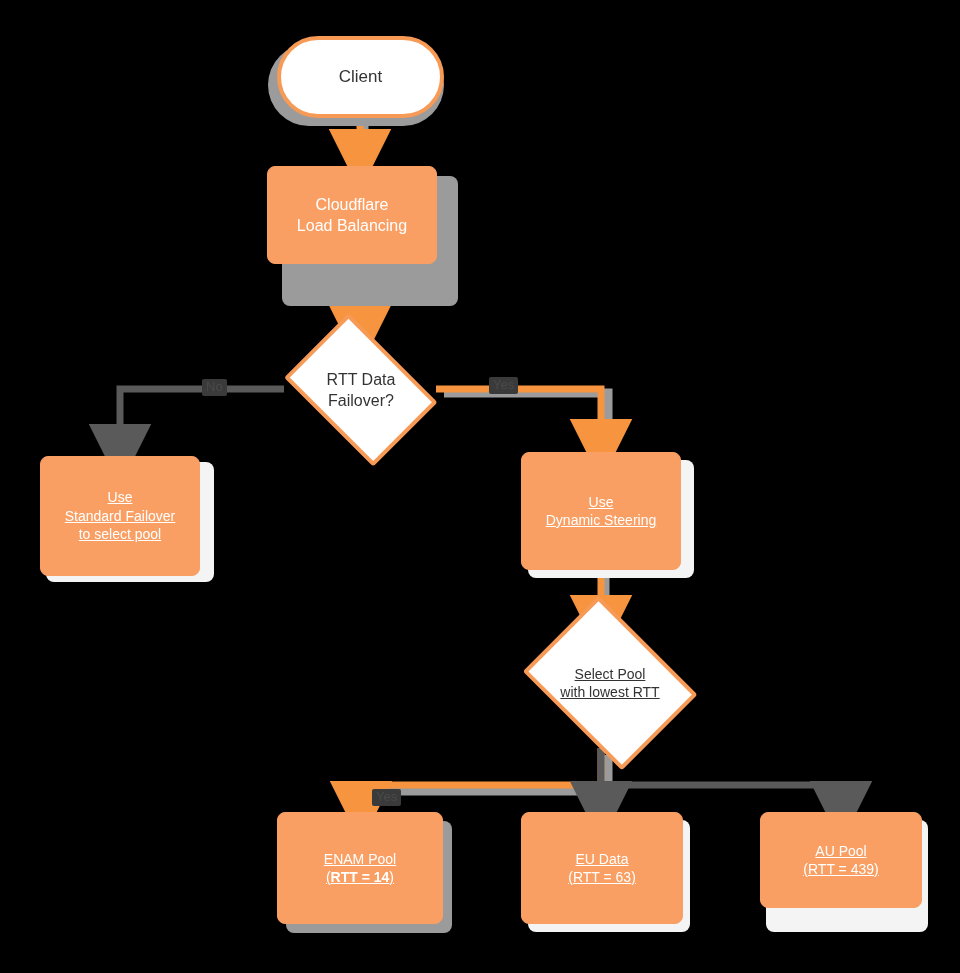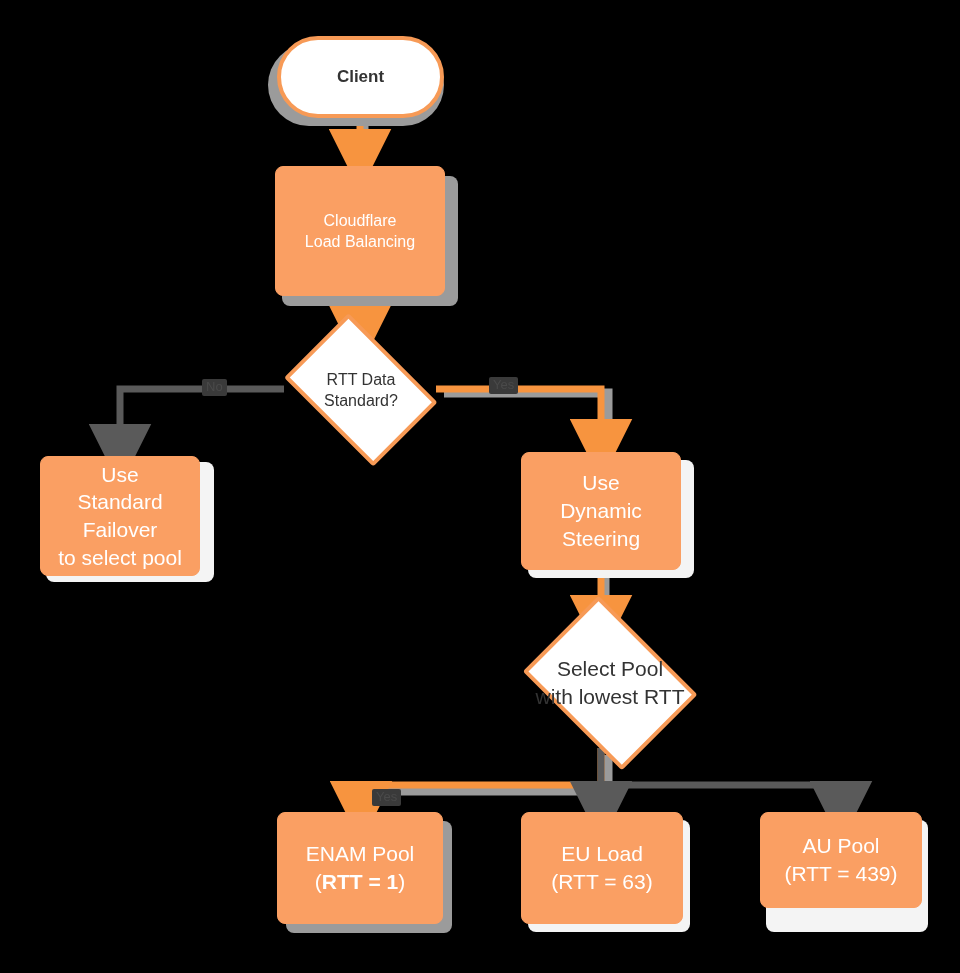--- a/index.html
+++ b/index.html
@@ -70,23 +70,23 @@
     position: relative;
     z-index: 3;
     color: #333333;
   }
   .node-label {
     position: relative;
     z-index: 2;
     padding: 0 6px;
     white-space: pre-line;
   }
-  .t18 { font-size: 17px; font-weight: bold; }
+  .t18 { font-size: 17px; }
   .t16 { font-size: 16px; }
-  .t15 { font-size: 21px; }
+  .t15 { font-size: 14px; text-decoration: underline; }
   .bold { font-weight: bold; }
 
   
   .edge-label {
     position: absolute;
     font-size: 13px;
     color: #4a4a4a;
     background: #3a3a3a;
     padding: 1px 4px;
     border-radius: 2px;
@@ -153,29 +153,29 @@
   <div class="edge-label" style="left:489px; top:377px;">Yes</div>
 
   <div class="edge-label" style="left:372px; top:789px;">Yes</div>
 
   <div class="shadow stadium" style="left:268px; top:44px; width:176px; height:82px;"></div>
   <div class="node skin-stadium-outline" style="left:277px; top:36px; width:167px; height:82px;">
     <span class="node-label t18">Client</span>
   </div>
 
   <div class="shadow rr" style="left:282px; top:176px; width:176px; height:130px;"></div>
-  <div class="node skin-box-fill" style="left:275px; top:166px; width:170px; height:130px;justify-content:center;">
+  <div class="node skin-box-fill" style="left:267px; top:166px; width:170px; height:98px;justify-content:center;">
     <span class="node-label t16">Cloudflare
 Load Balancing</span>
   </div>
 
   <div class="node skin-diamond-wrap" style="left:281px; top:334px; width:160px; height:112px;">
     <div class="diamond-shape"></div>
     <span class="node-label diamond-label t16">RTT Data
-Standard?</span>
+Failover?</span>
   </div>
 
   <div class="shadow light rr" style="left:46px; top:462px; width:168px; height:120px;"></div>
   <div class="node skin-box-fill" style="left:40px; top:456px; width:160px; height:120px;">
     <span class="node-label t15">Use
 Standard Failover
 to select pool</span>
   </div>
 
   <div class="shadow light rr" style="left:528px; top:460px; width:166px; height:118px;"></div>
@@ -185,26 +185,26 @@
   </div>
 
   <div class="node skin-diamond-wrap" style="left:521px; top:616px; width:178px; height:134px;">
     <div class="diamond-shape"></div>
     <span class="node-label diamond-label t15">Select Pool
 with lowest RTT</span>
   </div>
 
   <div class="shadow rr" style="left:286px; top:821px; width:166px; height:112px;"></div>
   <div class="node skin-box-fill" style="left:277px; top:812px; width:166px; height:112px;">
-    <span class="node-label t15"><span>ENAM Pool</span><br><span>(</span><span class="bold">RTT = 1</span><span>)</span></span>
+    <span class="node-label t15"><span>ENAM Pool</span><br><span>(</span><span class="bold">RTT = 14</span><span>)</span></span>
   </div>
 
   <div class="shadow light rr" style="left:528px; top:820px; width:162px; height:112px;"></div>
   <div class="node skin-box-fill" style="left:521px; top:812px; width:162px; height:112px;">
-    <span class="node-label t15"><span>EU Load</span><br><span>(</span><span>RTT = 63</span><span>)</span></span>
+    <span class="node-label t15"><span>EU Data</span><br><span>(</span><span>RTT = 63</span><span>)</span></span>
   </div>
 
   <div class="shadow light rr" style="left:766px; top:820px; width:162px; height:112px;"></div>
   <div class="node skin-box-fill" style="left:760px; top:812px; width:162px; height:96px;">
     <span class="node-label t15"><span>AU Pool</span><br><span>(</span><span>RTT = 439</span><span>)</span></span>
   </div>
 
 </div>
 
 </body></html>

